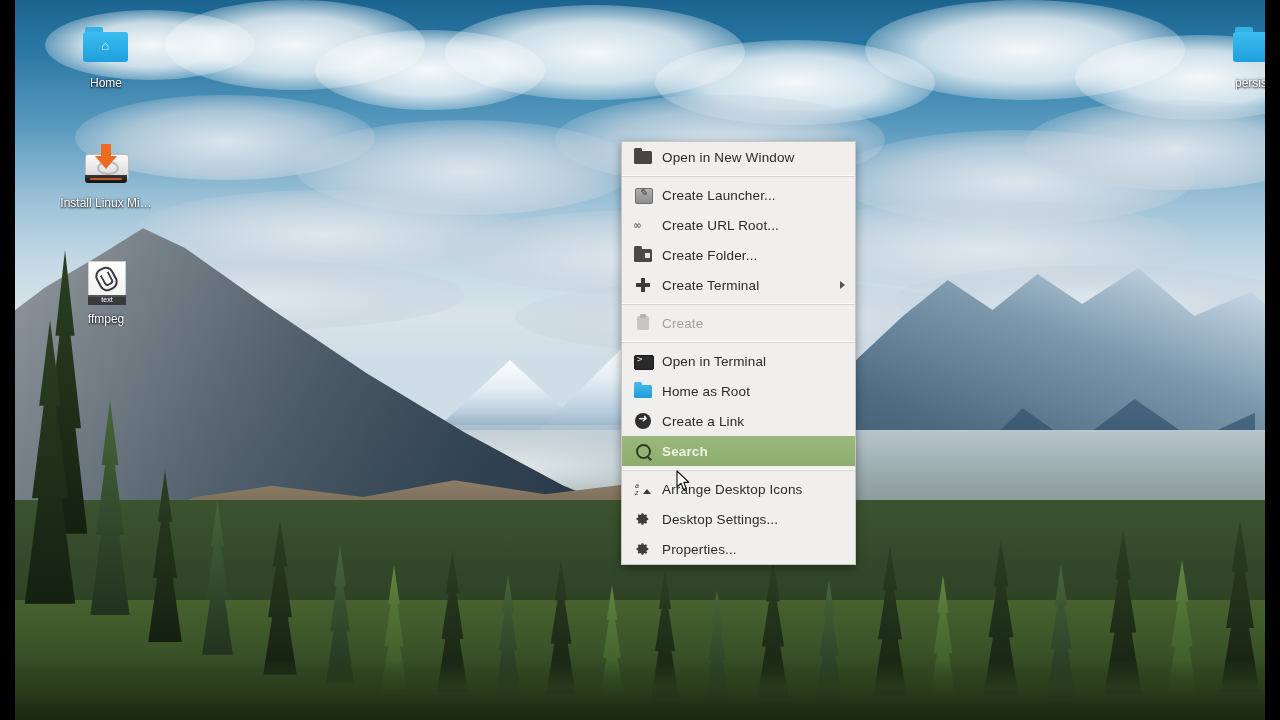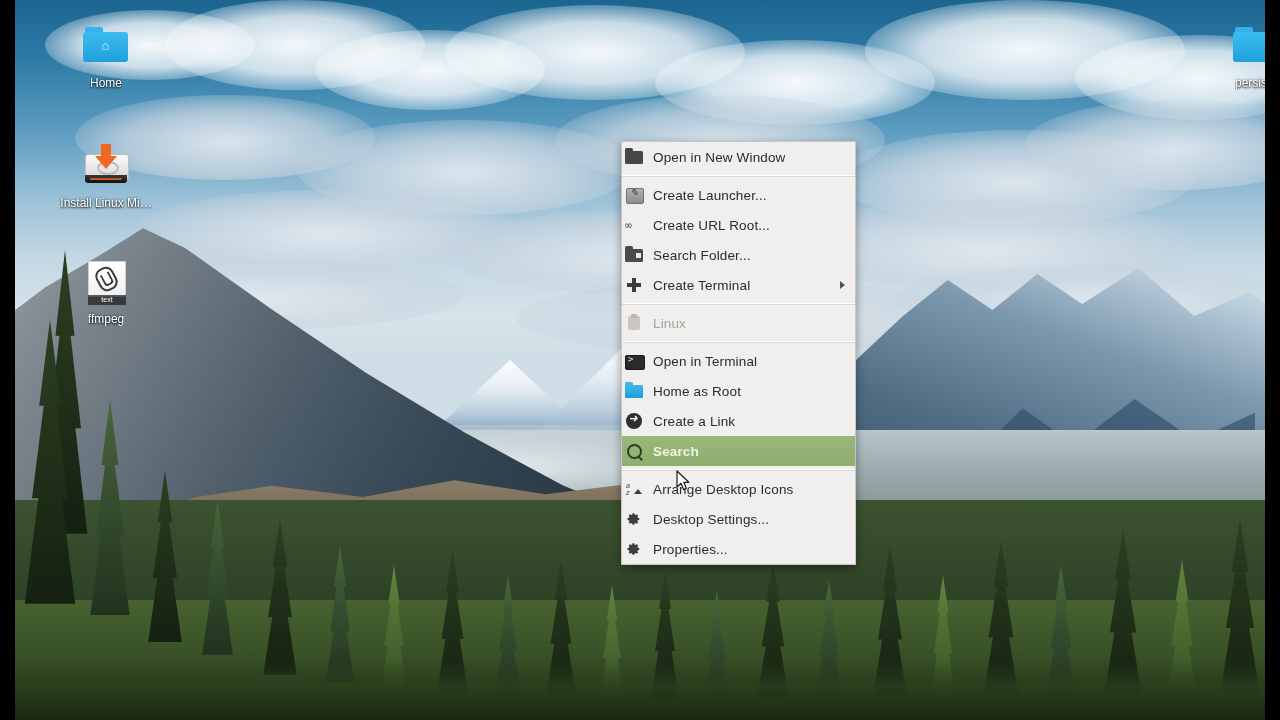--- a/index.html
+++ b/index.html
@@ -235,21 +235,21 @@
     box-shadow: 0 3px 9px rgba(0,0,0,0.38);
     z-index: 40;
     padding: 0;
     font-size: 13.5px;
     color: #2b2b2b;
   }
   .mi {
     position: relative;
     display: flex; align-items: center;
     height: 30px;
-    padding: 0 10px 0 3px;
+    padding: 0 10px 0 12px;
     cursor: default;
     white-space: nowrap;
   }
   .mi .mi-icon {
     width: 18px; height: 18px; position: relative;
     margin-right: 10px; flex: 0 0 18px;
   }
   .mi .mi-label { flex: 1 1 auto; letter-spacing: 0.15px; }
   .mi.disabled .mi-label { color: #a6a29e; }
   .mi.selected {
@@ -522,38 +522,38 @@
       <span class="mi-icon">
           <i class="g-url">∞</i>
         </span>
       <span class="mi-label">Create URL Root...</span>
     </div>
 
     <div class="mi">
       <span class="mi-icon">
           <i class="g-folder-new"></i>
         </span>
-      <span class="mi-label">Search Folder...</span>
+      <span class="mi-label">Create Folder...</span>
     </div>
 
     <div class="mi">
       <span class="mi-icon">
           <i class="g-plus"></i>
         </span>
       <span class="mi-label">Create Terminal</span>
       <span class="sub-arrow"></span>
     </div>
 
     <div class="mi-sep"></div>
 
     <div class="mi disabled">
       <span class="mi-icon">
           <i class="g-paste"></i>
         </span>
-      <span class="mi-label">Linux</span>
+      <span class="mi-label">Create</span>
     </div>
 
     <div class="mi-sep"></div>
 
     <div class="mi">
       <span class="mi-icon">
           <i class="g-terminal"></i>
         </span>
       <span class="mi-label">Open in Terminal</span>
     </div>

